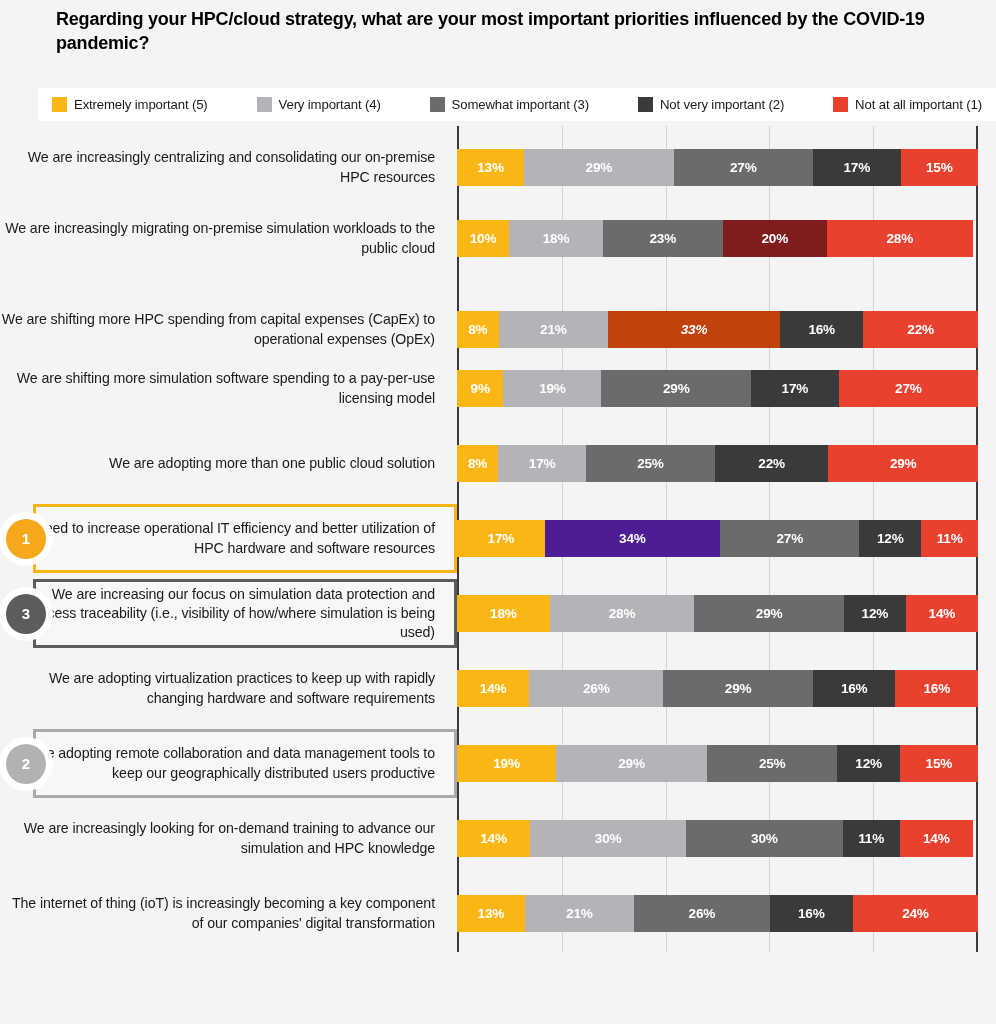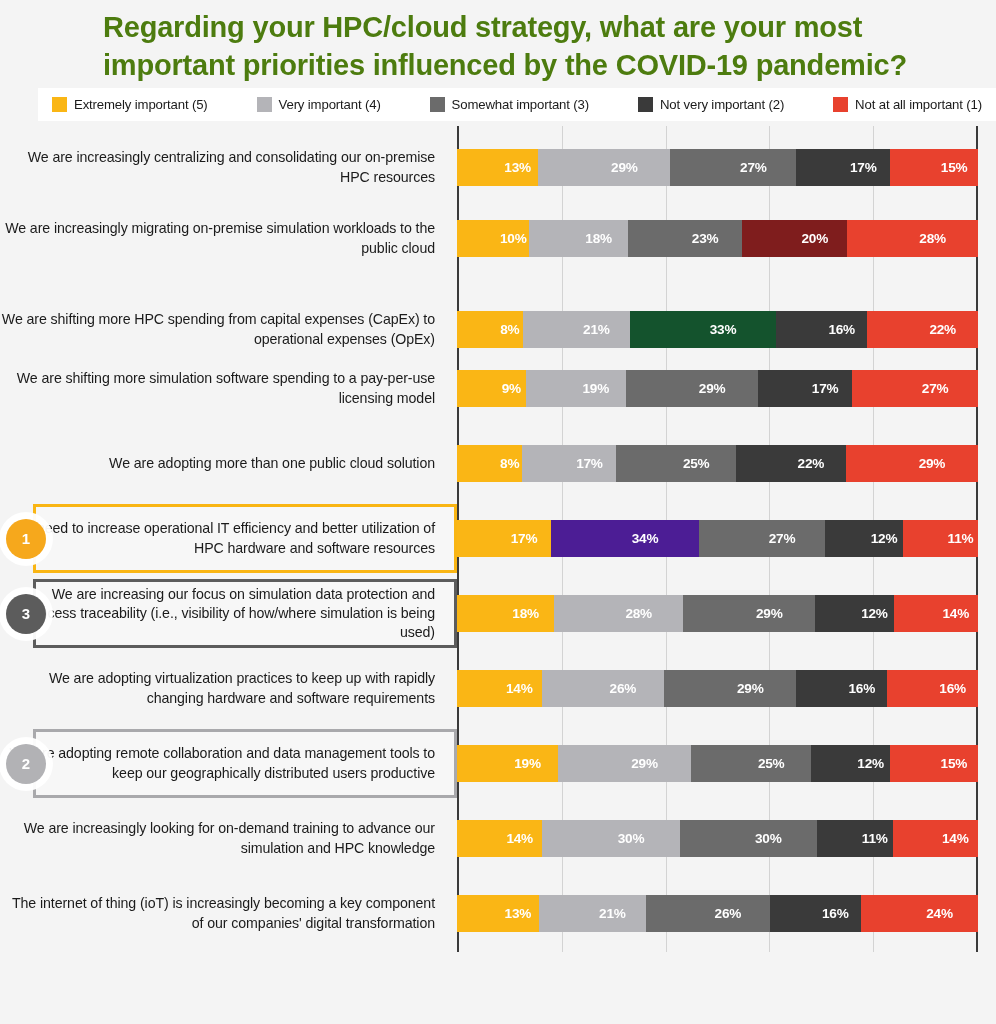--- a/index.html
+++ b/index.html
@@ -16,26 +16,25 @@
   }
 
   
   #title-block {
     position: absolute;
     left: 56px;
     top: 8px;
     width: 880px;
   }
   #chart-title {
-    font-size: 29px;
+    font-size: 18px;
     font-weight: bold;
-    color: #4d7c0f;
+    color: #000000;
     line-height: 1.32;
     letter-spacing: -0.2px;
-    margin-left: 47px;
   }
 
   
   #legend {
     position: absolute;
     left: 38px;
     top: 88px;
     width: 958px;
     height: 33px;
     background: #ffffff;
@@ -170,21 +169,20 @@
   .seg {
     display: flex;
     align-items: center;
     justify-content: center;
     color: #ffffff;
     font-size: 13.6px;
     font-weight: bold;
     letter-spacing: -0.2px;
     overflow: hidden;
     white-space: nowrap;
-    padding-left: 40px;
   }
 </style>
 </head>
 <body>
 
 <div id="title-block">
   <div id="chart-title">Regarding your HPC/cloud strategy, what are your most important priorities influenced by the COVID-19 pandemic?</div>
 </div>
 
 <div id="legend">
@@ -247,21 +245,21 @@
       </div>
     </div>
     <div class="row" style="top: 166px;">
       <div class="row-label-wrap">
         <div class="row-label">We are shifting more HPC spending from capital expenses (CapEx) to operational expenses (OpEx)</div>
       </div>
       <div class="bar-wrap">
         <div class="bar">
           <div class="seg" style="width: 8%; background: rgb(250, 182, 21);">8%</div>
           <div class="seg" style="width: 21%; background: rgb(180, 180, 184);">21%</div>
-          <div class="seg" style="width: 33%; background: #14532d;">33%</div>
+          <div class="seg" style="width: 33%; background: #c2410c; font-style: italic;">33%</div>
           <div class="seg" style="width: 16%; background: rgb(58, 58, 58);">16%</div>
           <div class="seg" style="width: 22%; background: rgb(232, 65, 46);">22%</div>
         </div>
       </div>
     </div>
     <div class="row" style="top: 225px;">
       <div class="row-label-wrap">
         <div class="row-label">We are shifting more simulation software spending to a pay-per-use licensing model</div>
       </div>
       <div class="bar-wrap">

